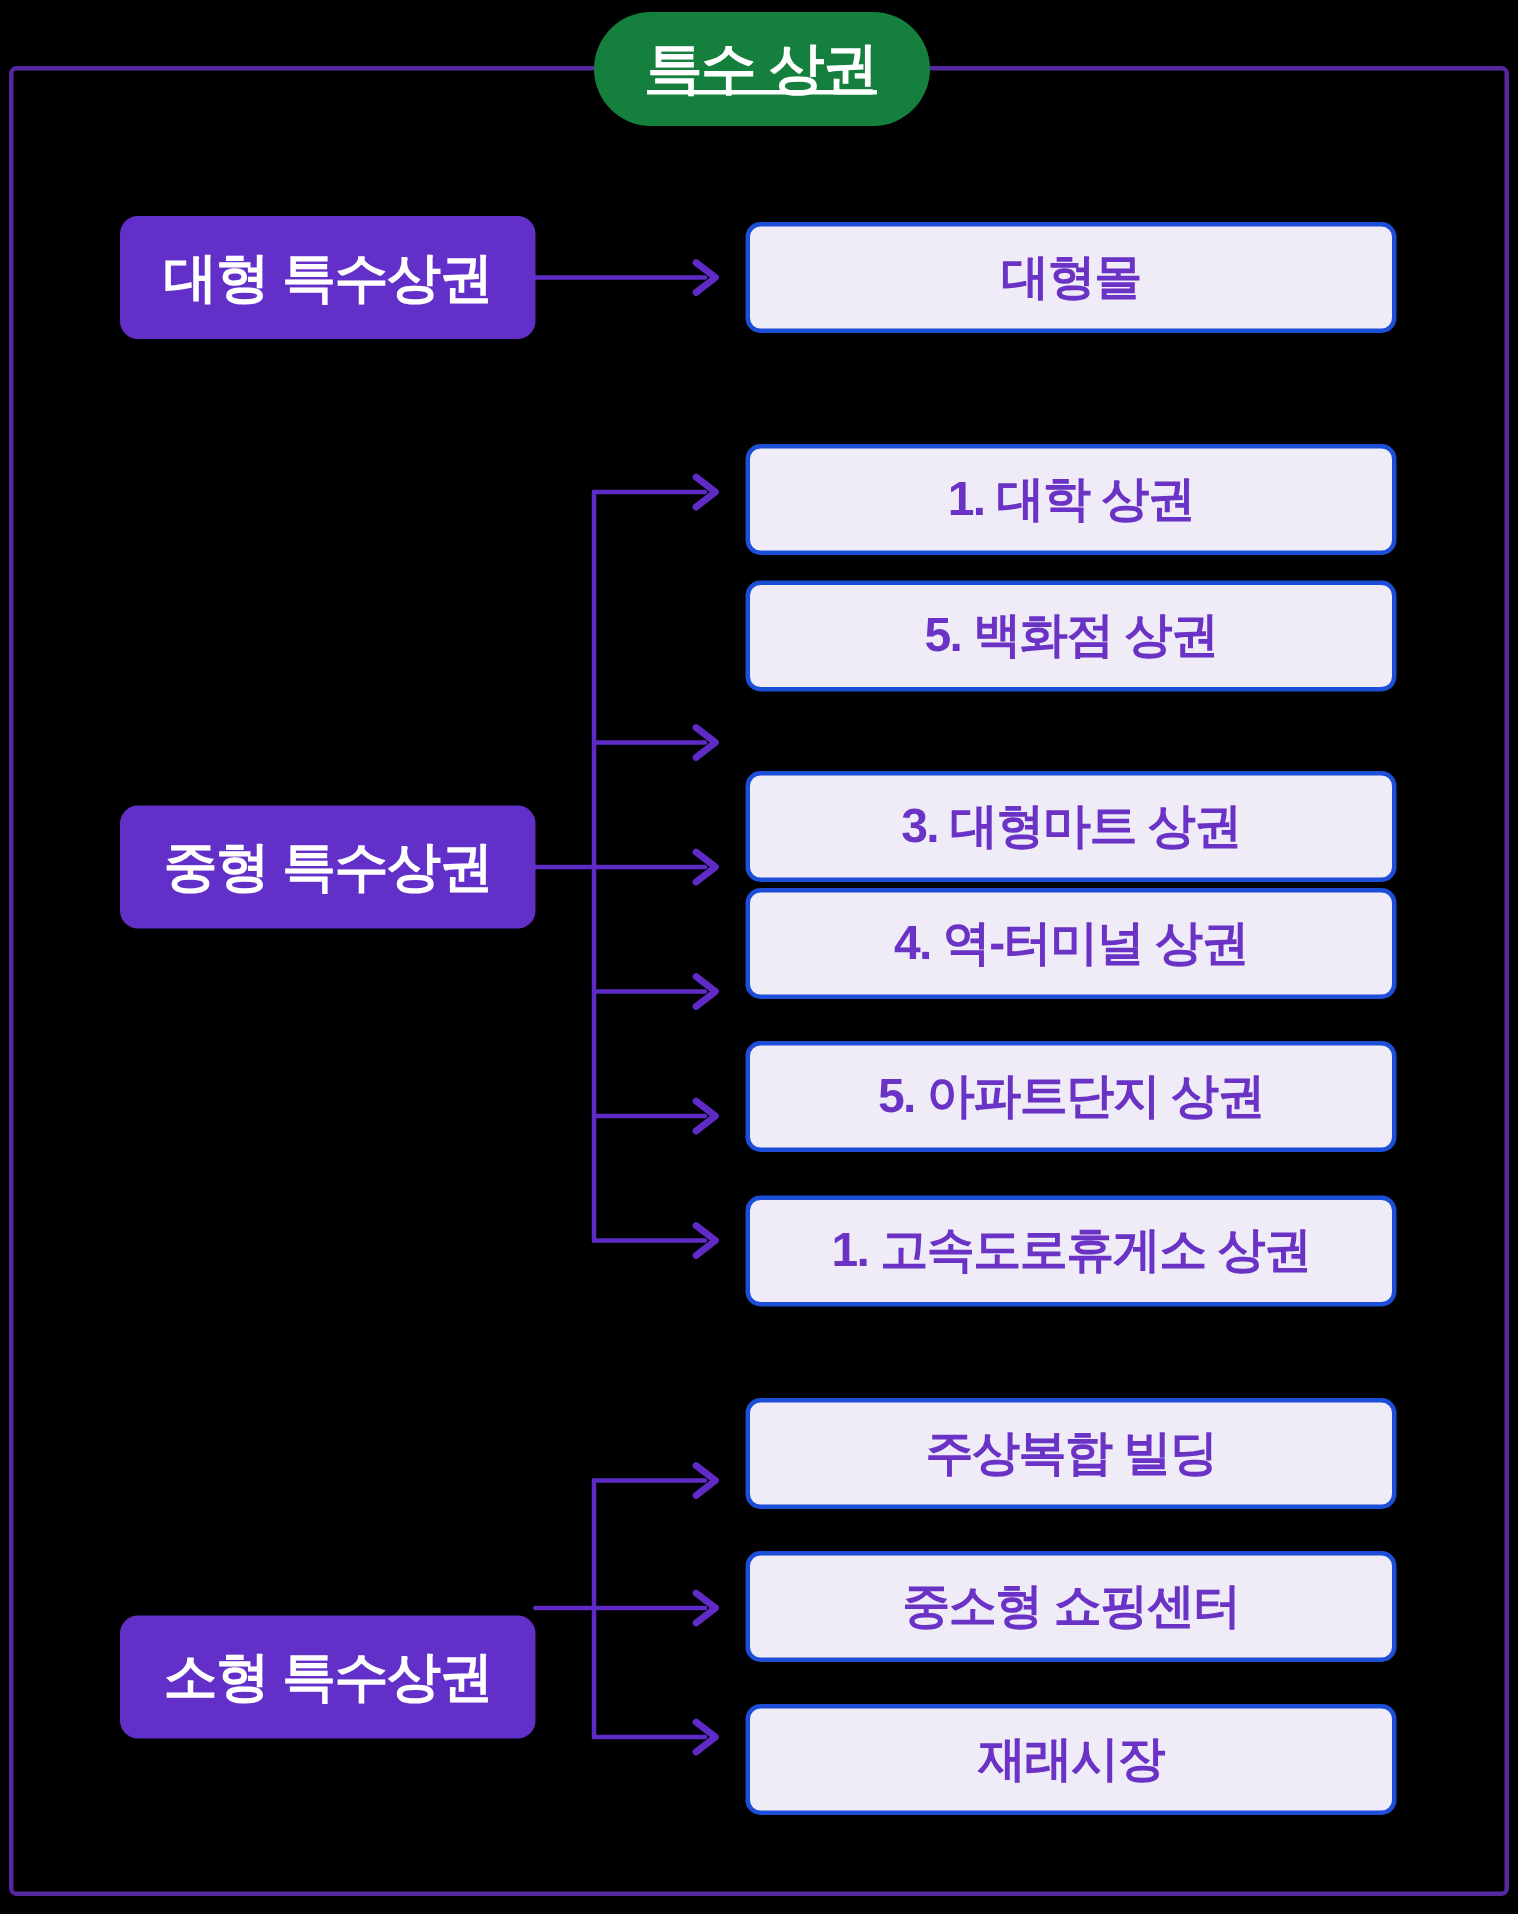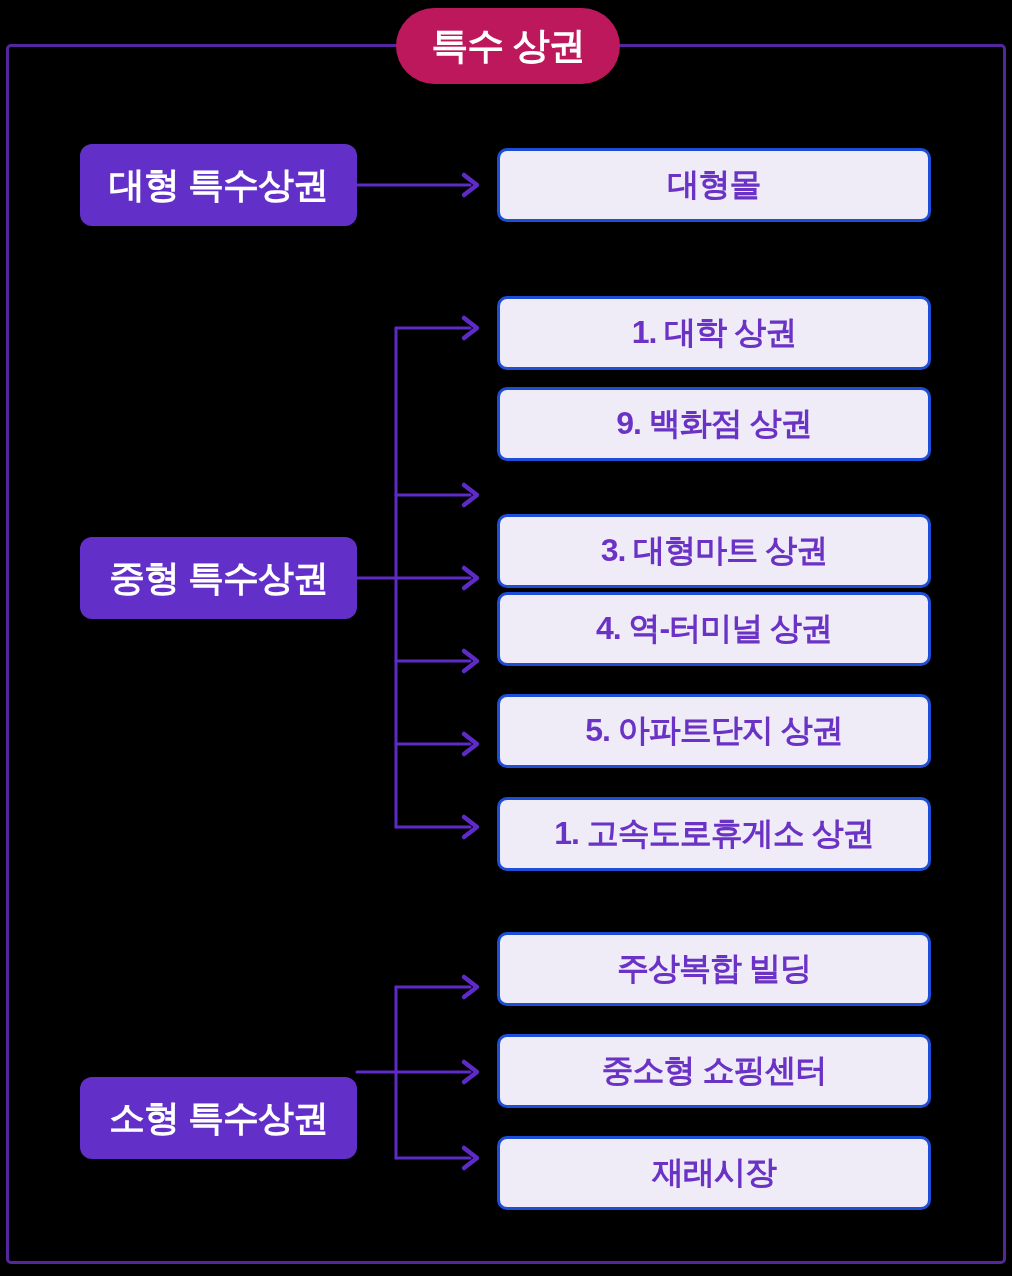--- a/index.html
+++ b/index.html
@@ -7,23 +7,23 @@
     position:relative;width:1012px;height:1276px;background:#000;overflow:hidden;
     font-family:"Liberation Sans", sans-serif;
   }
   .frame{
     position:absolute;left:6px;top:44px;width:994px;height:1214px;
     border:3px solid #54279f;border-radius:5px;background:transparent;
   }
   .connectors{position:absolute;left:0;top:0;pointer-events:none;}
   .pill{
     position:absolute;left:396px;top:8px;width:224px;height:76px;
-    background:#be185d;border-radius:38px;
+    background:#15803d;border-radius:38px;
     display:flex;align-items:center;justify-content:center;
-    color:#ffffff;font-size:37px;font-weight:700;letter-spacing:-1px;
+    color:#ffffff;font-size:37px;font-weight:700;letter-spacing:-1px;text-decoration:underline;
   }
   .label-box{
     position:absolute;left:80px;width:277px;height:82px;
     background:#6230c9;border-radius:12px;
     display:flex;align-items:center;justify-content:center;
     color:#ffffff;font-size:36px;font-weight:700;letter-spacing:-1px;
   }
   .item-box{
     position:absolute;left:497px;width:434px;height:74px;box-sizing:border-box;
     background:#efecf8;border:3px solid #1d4ed8;border-radius:10px;
@@ -70,21 +70,21 @@
 
   <div class="pill">특수 상권</div>
 
   <div class="label-box" style="top:144px;">대형 특수상권</div>
   <div class="label-box" style="top:537px;">중형 특수상권</div>
   <div class="label-box" style="top:1077px;">소형 특수상권</div>
 
   <div class="item-box" style="top:148px;">대형몰</div>
 
   <div class="item-box" style="top:296px;">1. 대학 상권</div>
-  <div class="item-box" style="top:387px;">9. 백화점 상권</div>
+  <div class="item-box" style="top:387px;">5. 백화점 상권</div>
   <div class="item-box" style="top:490px;margin-top:24px;">3. 대형마트 상권</div>
   <div class="item-box" style="top:592px;">4. 역-터미널 상권</div>
   <div class="item-box" style="top:694px;">5. 아파트단지 상권</div>
   <div class="item-box" style="top:797px;">1. 고속도로휴게소 상권</div>
 
   <div class="item-box" style="top:1034px;">중소형 쇼핑센터</div>
   <div class="item-box" style="top:932px;">주상복합 빌딩</div>
   <div class="item-box" style="top:1136px;">재래시장</div>
 
 </div>

